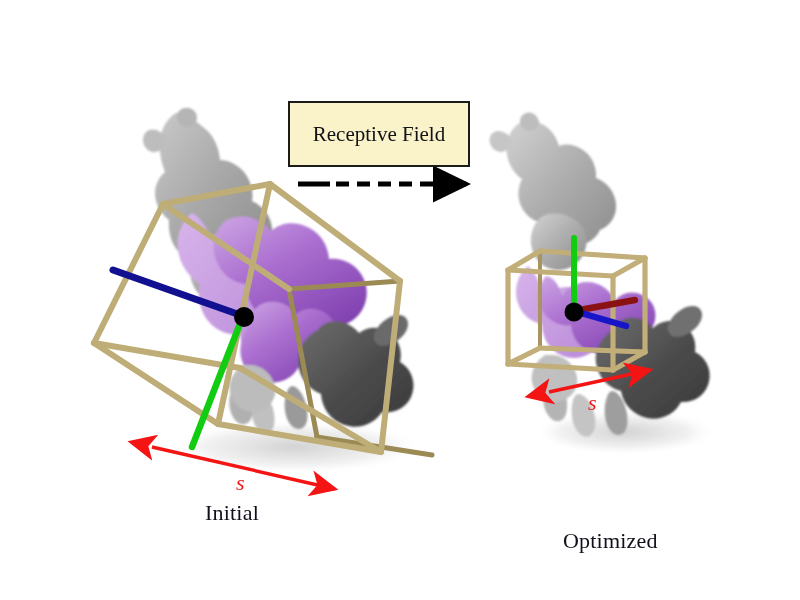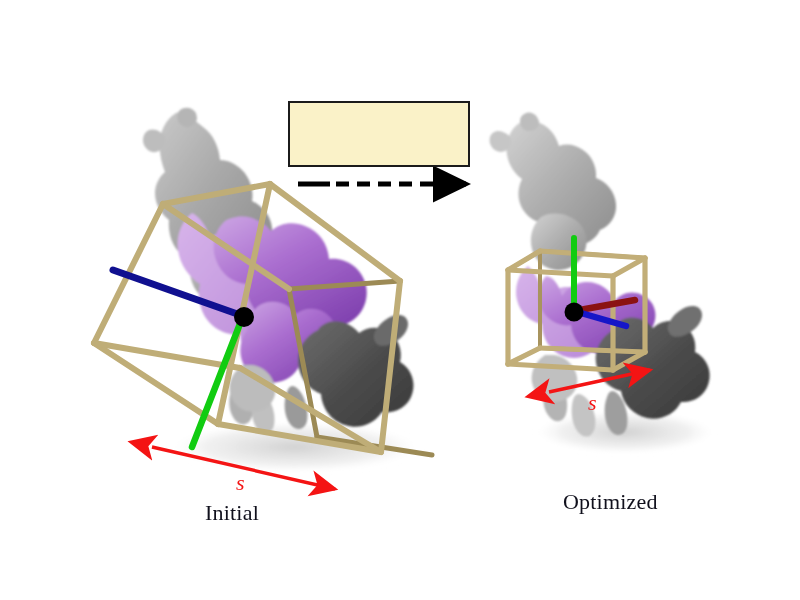--- a/index.html
+++ b/index.html
@@ -28,21 +28,21 @@
   }
   .caption {
     position: absolute;
     font-family: "Liberation Serif", serif;
     font-size: 22px;
     color: #10101c;
     white-space: nowrap;
     letter-spacing: 0.2px;
   }
   #caption-initial { left: 205px; top: 500px; }
-  #caption-optimized { left: 563px; top: 489px; }
+  #caption-optimized { left: 563px; top: 528px; }
 
   #rfo-box {
     position: absolute;
     left: 288px;
     top: 101px;
     width: 182px;
     height: 66px;
     background: #faf2c8;
     border: 2.5px solid #1b1b1b;
     box-sizing: border-box;
@@ -310,20 +310,21 @@
     </g>
 
     <g>
       <line x1="298" y1="184" x2="330" y2="184" stroke="#000000" stroke-width="5"></line>
       <line x1="336" y1="184" x2="452" y2="184" stroke="#000000" stroke-width="5" stroke-dasharray="13 8"></line>
       <line x1="452" y1="184" x2="466" y2="184" stroke="#000000" stroke-width="5" marker-end="url(#blackArrowEnd)"></line>
     </g>
   </svg>
 
   <div id="rfo-box">
+    <div class="rfo-line">Receptive Field</div>
   </div>
 
   <div class="s-label" id="s-label-left">s</div>
   <div class="s-label" id="s-label-right">s</div>
 
   <div class="caption" id="caption-initial">Initial</div>
   <div class="caption" id="caption-optimized">Optimized</div>
 
 </div>
 

